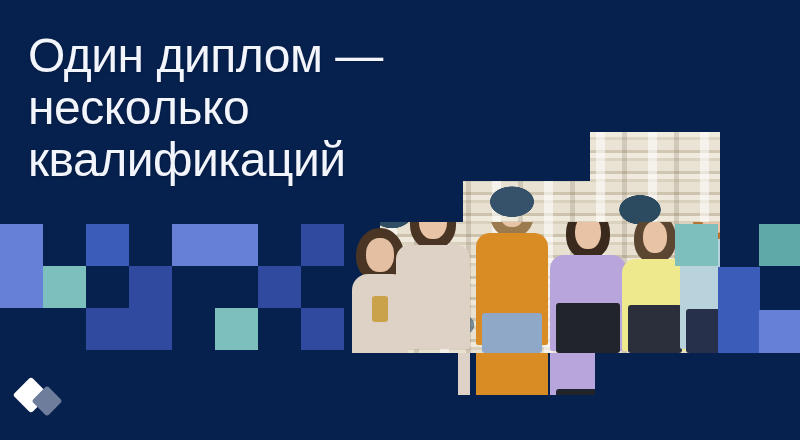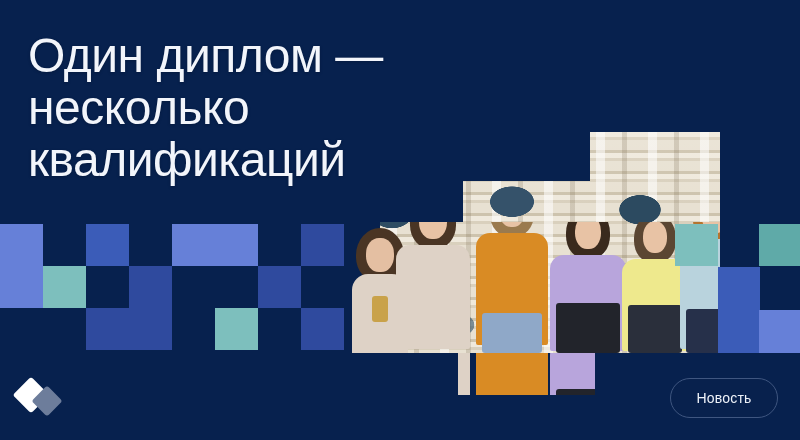--- a/index.html
+++ b/index.html
@@ -245,17 +245,14 @@
 
   <div class="headline">Один диплом —
 несколько
 квалификаций</div>
 
   <div class="logo">
     <div class="dia dia-a"></div>
     <div class="dia dia-b"></div>
   </div>
 
-  <div class="badge">
-    <span>Новость</span>
-  </div>
 
 </div>
 
 </body></html>

